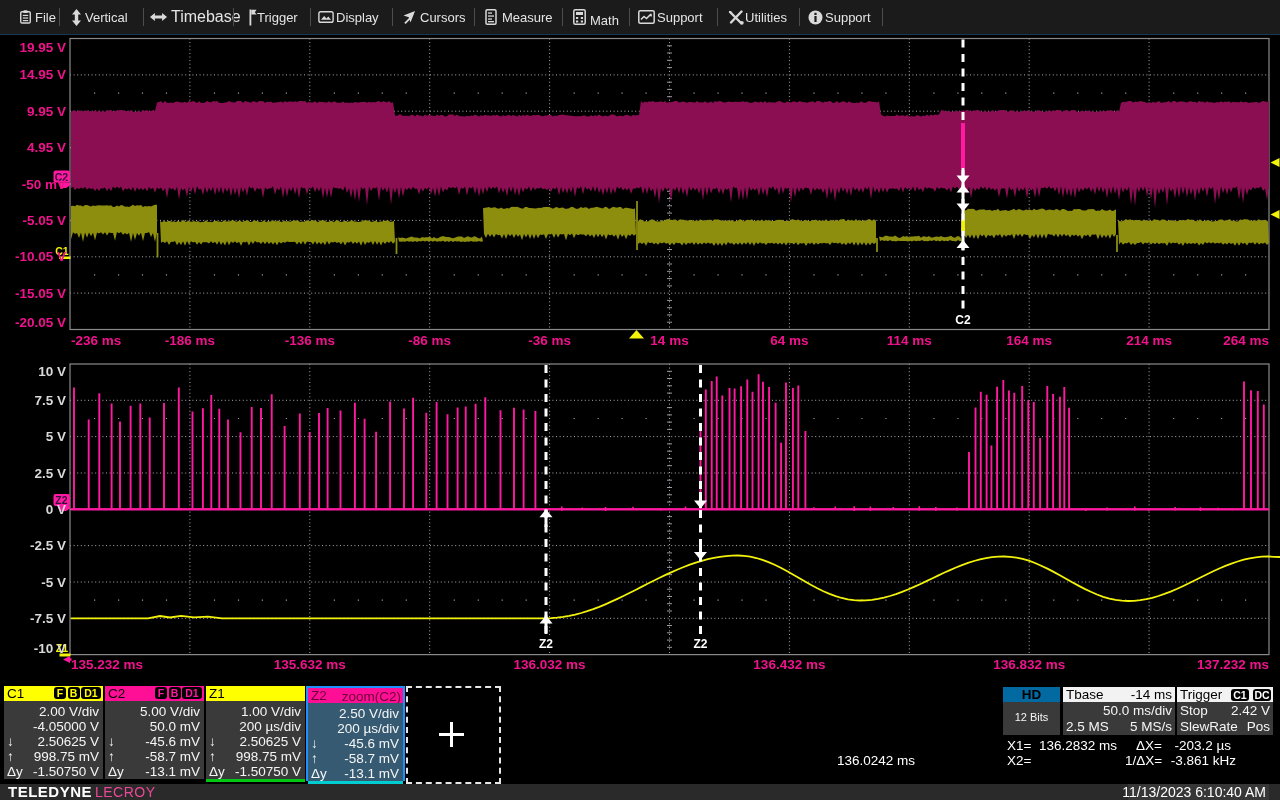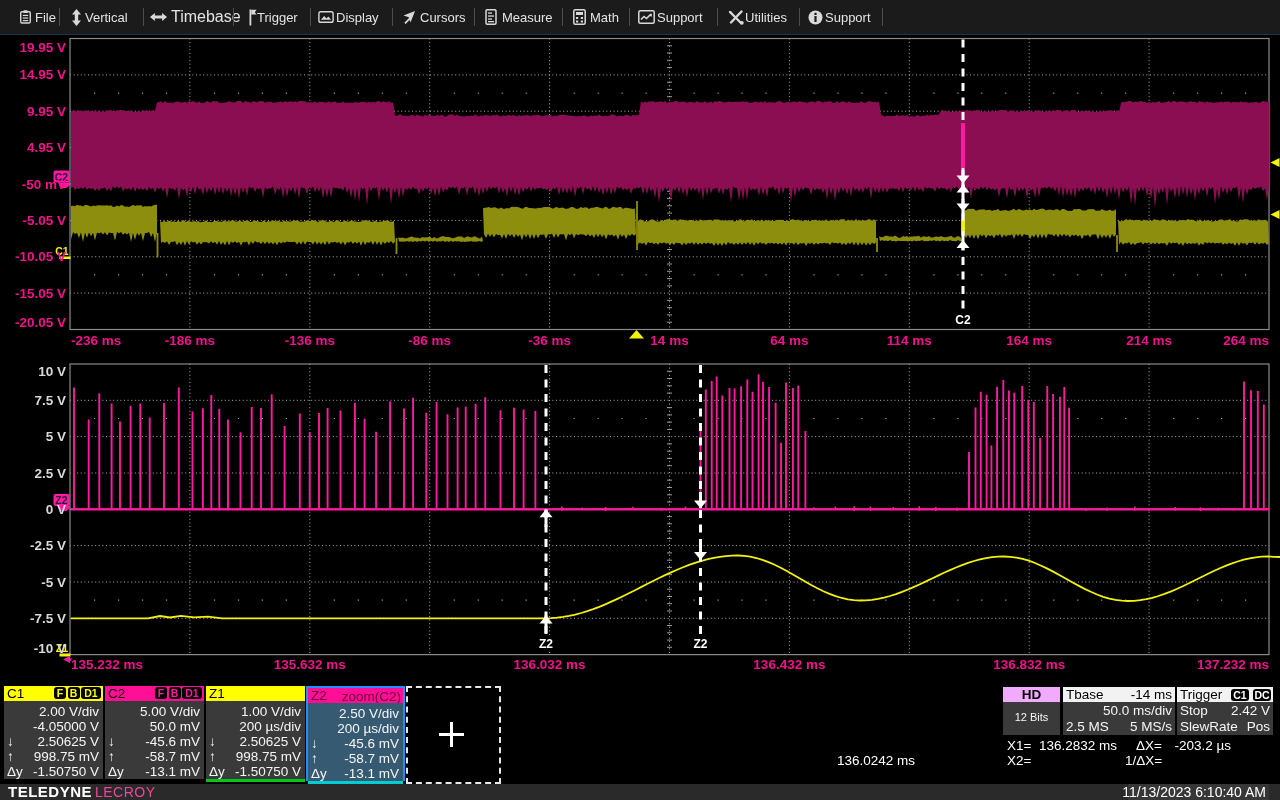--- a/index.html
+++ b/index.html
@@ -70,21 +70,21 @@
     <div style="position:absolute;left:573px;top:0;height:34px;display:flex;align-items:center">
       <svg width="13" height="16" viewBox="0 0 13 16">
         <rect x="0.8" y="0.8" width="11.4" height="14.4" rx="1.5" fill="none" stroke="#d9d9d9" stroke-width="1.5"></rect>
         <rect x="3" y="3" width="7" height="3" fill="#d9d9d9"></rect>
         <rect x="3" y="8" width="2.2" height="2" fill="#d9d9d9"></rect>
         <rect x="7.8" y="8" width="2.2" height="2" fill="#d9d9d9"></rect>
         <rect x="3" y="11.5" width="2.2" height="2" fill="#d9d9d9"></rect>
         <rect x="7.8" y="11.5" width="2.2" height="2" fill="#d9d9d9"></rect>
       </svg>
     </div>
-    <div style="position:absolute;left:590px;top:0;height:34px;display:flex;align-items:center;color:#e4e4e4;font-size:13px">Math</div>
+    <div style="position:absolute;left:590px;top:0;height:40px;display:flex;align-items:center;color:#e4e4e4;font-size:13px">Math</div>
     <div style="position:absolute;left:629px;top:8px;height:18px;width:1px;background:#4d4d4d"></div>
     <div style="position:absolute;left:638px;top:0;height:34px;display:flex;align-items:center">
       <svg width="17" height="14" viewBox="0 0 17 14">
         <rect x="0.8" y="0.8" width="15.4" height="12.4" rx="1.5" fill="none" stroke="#d9d9d9" stroke-width="1.5"></rect>
         <path d="M3 9.5 L6 6.5 L8.5 8.5 L13 4" fill="none" stroke="#d9d9d9" stroke-width="1.6"></path>
         <path d="M13.5 3.5 l0.5 3 -3-0.5 Z" fill="#d9d9d9"></path>
       </svg>
     </div>
     <div style="position:absolute;left:657px;top:0;height:34px;display:flex;align-items:center;color:#e4e4e4;font-size:13px">Support</div>
     <div style="position:absolute;left:717px;top:8px;height:18px;width:1px;background:#4d4d4d"></div>
@@ -301,21 +301,21 @@
       <div style="position:absolute;right:4px;top:63.3px;height:15px;line-height:15px">-13.1 mV</div>
     </div>
     <div style="height:2.5px;background:#00cdd2;margin-top:0px"></div>
   </div>
 <div style="position:absolute;left:406px;top:686px;width:95px;height:98px;border:2px dashed #e8e8e8;box-sizing:border-box"></div>
 <div style="position:absolute;left:439px;top:722px;width:25px;height:25px">
     <div style="position:absolute;left:11px;top:0;width:3px;height:25px;background:#fff"></div>
     <div style="position:absolute;left:0;top:11px;width:25px;height:3px;background:#fff"></div>
   </div>
 <div style="position:absolute;left:1003px;top:687px;width:57px;height:48px">
-    <div style="height:15px;background:#f0abfc;color:#000;font-size:13.5px;line-height:15.5px;position:relative">
+    <div style="height:15px;background:#0369a1;color:#000;font-size:13.5px;line-height:15.5px;position:relative">
       <div style="text-align:center;font-weight:bold">HD</div>
     </div>
     <div style="height:33px;background:#3a3a3a;color:#f5f5f5;font-size:11px;position:relative">
       <div style="position:absolute;left:0;top:9px;width:100%;text-align:center">12 Bits</div>
     </div>
   </div>
 <div style="position:absolute;left:1063px;top:687px;width:112px;height:48px">
     <div style="height:15px;background:#f2f2f2;color:#000;font-size:13.5px;line-height:15.5px;position:relative">
       <span style="position:absolute;left:3px">Tbase</span>
       <span style="position:absolute;right:3px">-14 ms</span>
@@ -342,18 +342,19 @@
 <div style="position:absolute;left:0;top:738px;width:1280px;height:15px;color:#fff;font-size:13.5px;white-space:nowrap">
     <span style="position:absolute;left:1007px">X1=</span>
     <span style="position:absolute;left:837px;width:280px;text-align:right">136.2832 ms</span>
     <span style="position:absolute;left:1136px">ΔX=</span>
     <span style="position:absolute;left:951px;width:280px;text-align:right">-203.2 µs</span>
   </div>
 <div style="position:absolute;left:0;top:752.5px;width:1280px;height:15px;color:#fff;font-size:13.5px;white-space:nowrap">
     <span style="position:absolute;left:1007px">X2=</span>
     <span style="position:absolute;left:837px;width:280px;text-align:left">136.0242 ms</span>
     <span style="position:absolute;left:1125px">1/ΔX=</span>
+    <span style="position:absolute;left:956px;width:280px;text-align:right">-3.861 kHz</span>
   </div>
 <div style="position:absolute;left:0;top:784px;width:1280px;height:16px;background:#2a2a2a">
     <div style="position:absolute;left:1128px;top:0;width:141px;height:16px;background:#373737"></div>
     <span style="position:absolute;left:8px;top:0;line-height:16px;font-size:15px;font-weight:bold;color:#fff;letter-spacing:0.5px">TELEDYNE</span>
     <span style="position:absolute;left:95px;top:0;line-height:16px;font-size:14px;color:#ec4899;letter-spacing:0.5px">LECROY</span>
     <span style="position:absolute;right:14px;top:0;line-height:16px;font-size:14px;color:#fff">11/13/2023 6:10:40 AM</span>
   </div>
 </body></html>

